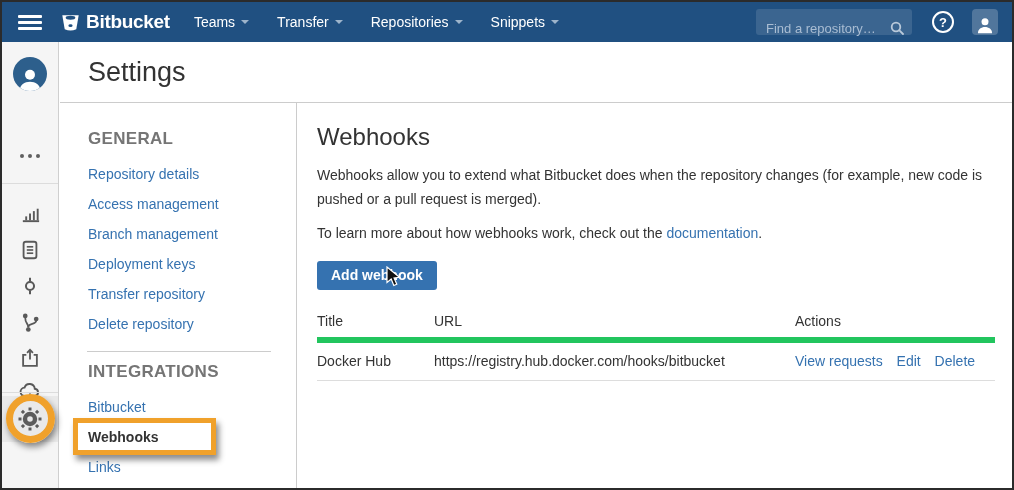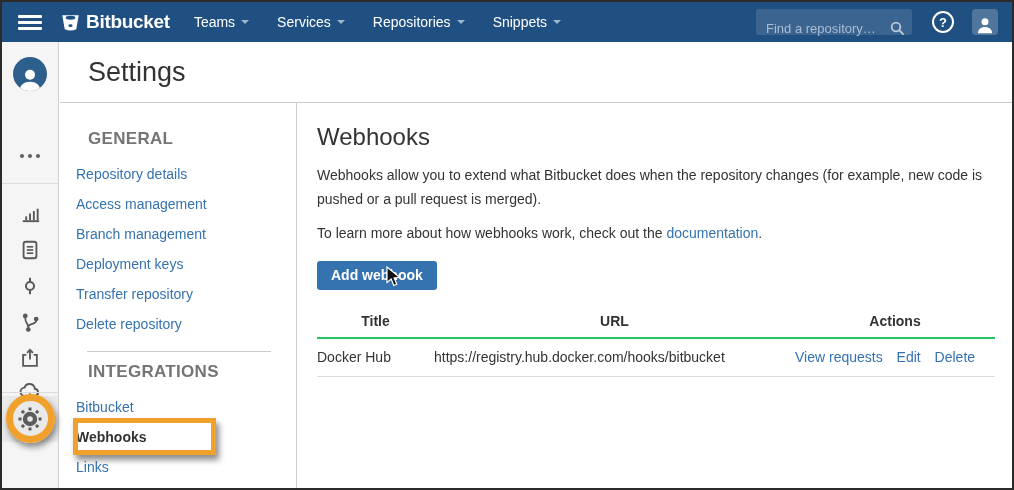--- a/index.html
+++ b/index.html
@@ -66,42 +66,42 @@
   }
   .pagehead h1 { font-size:27px; font-weight:400; color:#333; margin-left:28px; }
 
   
   .sidenav {
     position:absolute; left:58px; top:101px; width:237px; bottom:0;
     background:#fff; border-right:1px solid #ccc; padding-top:16px;
   }
   .sn-label { font-size:17px; font-weight:bold; color:#757575; letter-spacing:0.3px; margin:10px 0 10px 28px; }
   .sn-list { list-style:none; }
-  .sn-list li { position:relative; height:30px; line-height:30px; padding-left:16px; font-size:14px; }
+  .sn-list li { position:relative; height:30px; line-height:30px; padding-left:28px; font-size:14px; }
   .sn-link { color:#3572b0; cursor:pointer; text-decoration:none; }
   .sn-active { color:#333; font-weight:bold; cursor:pointer; }
   .sn-divider { border-top:1px solid #ccc; margin:12px 25px 4px 27px; }
   .webhook-box {
     position:absolute; left:13px; top:-4px; width:143px; height:37px;
     border:5px solid #f0a12b; box-shadow:3px 5px 6px rgba(0,0,0,0.45);
     pointer-events:none; z-index:5;
   }
 
   
   .main { position:absolute; left:295px; top:101px; right:0; bottom:0; background:#fff; padding:20px 24px 0 20px; }
   .main h2 { font-size:24px; font-weight:400; color:#333; margin-bottom:12px; }
   .main p { font-size:14px; line-height:24px; color:#333; max-width:678px; margin-bottom:10px; }
   .doc-link { color:#3572b0; cursor:pointer; }
   .add-btn {
     display:inline-block; margin-top:6px; padding:0 14px; height:29px; line-height:29px;
     background:#3572b0; color:#fff; font-size:14px; font-weight:bold;
     border:none; border-radius:3px; cursor:pointer; font-family:"Liberation Sans", sans-serif;
   }
   table.hooks { border-collapse:collapse; margin-top:16px; width:678px; font-size:14px; color:#333; }
-  table.hooks th { text-align:center; font-weight:bold; padding:7px 0 8px 0; border-bottom:2px solid #22c55e; }
+  table.hooks th { text-align:left; font-weight:normal; padding:7px 0 8px 0; border-bottom:6px solid #22c55e; }
   table.hooks td { padding:10px 0 11px 0; border-bottom:1px solid #ddd; }
   th.c-title, td.c-title { width:117px; padding-left:15px; }
   th.c-url,   td.c-url   { width:361px; }
   .action-link { color:#3572b0; margin-right:10px; cursor:pointer; }
   .action-link:last-child { margin-right:10px; }
 
   .cursor { position:absolute; left:384px; top:264px; z-index:9; pointer-events:none; }
   svg { display:block; }
 </style>
 </head>
@@ -126,21 +126,21 @@
       </span>
       <span class="brand-text">Bitbucket</span>
     </div>
 
     <div class="topnav">
       <div class="topnav-item">
         <span>Teams</span>
         <span class="caret"></span>
       </div>
       <div class="topnav-item">
-        <span>Services</span>
+        <span>Transfer</span>
         <span class="caret"></span>
       </div>
       <div class="topnav-item">
         <span>Repositories</span>
         <span class="caret"></span>
       </div>
       <div class="topnav-item">
         <span>Snippets</span>
         <span class="caret"></span>
       </div>

